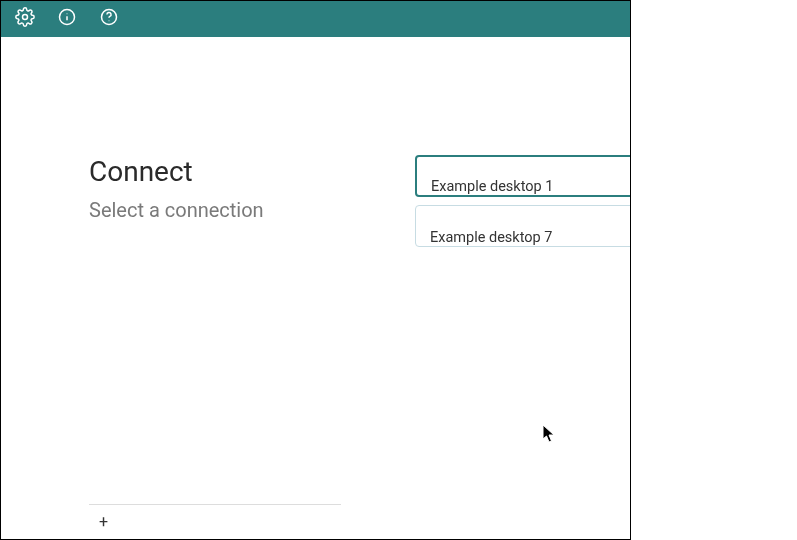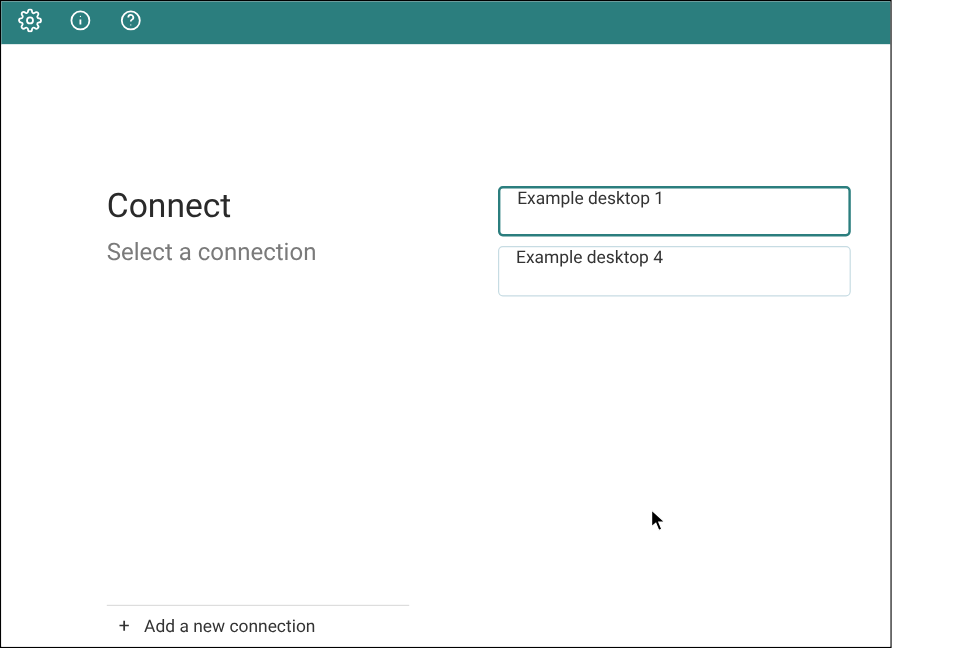--- a/index.html
+++ b/index.html
@@ -1,17 +1,17 @@
 <!DOCTYPE html>
 <html><head>
 <meta charset="utf-8">
 <style>
   * { box-sizing: border-box; margin: 0; padding: 0; }
   html, body { width: 797px; height: 540px; font-family: -apple-system, BlinkMacSystemFont, "Segoe UI", Roboto, Arial, sans-serif; background: #fff; }
-  .frame { width: 743px; height: 540px; border: 1px solid #000; position: relative; overflow: hidden; }
+  .frame { width: 631px; height: 540px; border: 1px solid #000; position: relative; overflow: hidden; }
   .topbar {
     height: 36px;
     background: #2b7e7e;
     display: flex;
     align-items: center;
     padding-left: 10px;
     gap: 14px;
   }
   .topbar .icon-btn {
     width: 28px; height: 28px;
@@ -48,21 +48,21 @@
     width: 294px;
     display: flex;
     flex-direction: column;
     gap: 8px;
   }
   .conn-item {
     height: 42px;
     border: 1px solid #c7dce3;
     border-radius: 4px;
     display: flex;
-    align-items: flex-start;
+    align-items: flex-end;
     padding: 0 14px;
     font-size: 14.5px;
     color: #333;
     background: #fff;
     cursor: pointer;
   }
   .conn-item.active {
     border: 2px solid #2b7e7e;
   }
   .footer-sep {
@@ -141,29 +141,28 @@
     <div class="left-col">
       <div class="page-title">Connect</div>
       <div class="page-subtitle">Select a connection</div>
     </div>
 
     <div class="conn-list">
       <div class="conn-item active">
         <span>Example desktop 1</span>
       </div>
       <div class="conn-item">
-        <span>Example desktop 4</span>
+        <span>Example desktop 7</span>
       </div>
     </div>
 
     <div class="footer-sep"></div>
 
     <div class="add-row">
       <span class="plus">+</span>
-      <span class="label">Add a new connection</span>
     </div>
 
     <svg class="cursor" viewBox="0 0 14 20">
       <path d="M1 1 L1 15 L4.5 12 L7 18 L9.5 17 L7 11 L12 11 Z" fill="#000" stroke="#fff" stroke-width="1"></path>
     </svg>
 
   </div>
 </div>
 
 </body></html>

